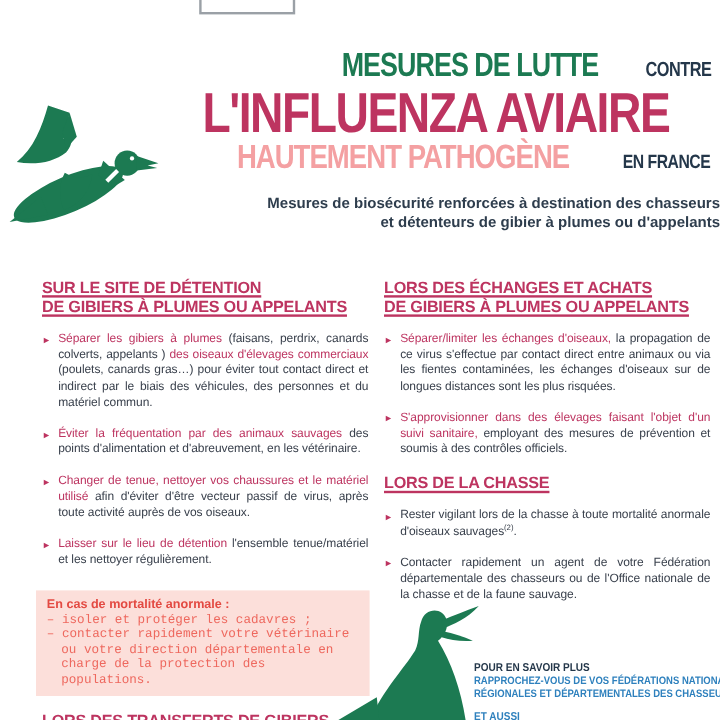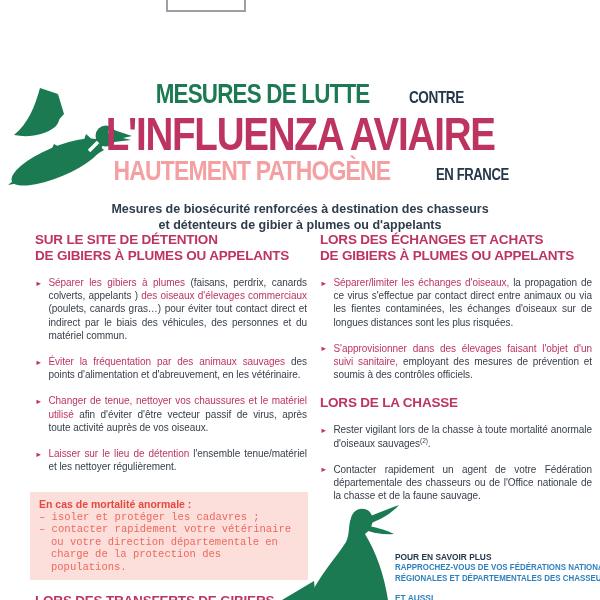--- a/index.html
+++ b/index.html
@@ -16,42 +16,42 @@
   *{margin:0;padding:0;box-sizing:border-box;}
   html,body{width:600px;height:600px;overflow:hidden;background:#fff;
     font-family:"Liberation Sans",sans-serif;color:var(--body);}
   #page{position:relative;width:600px;height:600px;background:#fff;}
 
   
   .logo-box{position:absolute;left:166px;top:-6px;width:80px;height:18px;
     background:#fff;border:2px solid #9aa0a6;}
 
   
-  .header{position:absolute;top:38px;left:0;width:600px;text-align:center;margin-top:40px;}
+  .header{position:absolute;top:38px;left:0;width:600px;text-align:right;}
   .kicker{white-space:nowrap;}
   .kicker .main{display:inline-block;transform:scaleX(0.8);transform-origin:center;
     font-size:28px;font-weight:bold;color:var(--green);letter-spacing:-1px;}
   .kicker .suffix{display:inline-block;transform:scaleX(0.8);transform-origin:center;
     font-size:17px;font-weight:bold;color:var(--navy);letter-spacing:-0.5px;margin-left:2px;}
   .big-title{margin-top:1px;white-space:nowrap;}
   .big-title span{display:inline-block;transform:scaleX(0.82);transform-origin:center;
     font-size:47px;font-weight:bold;color:var(--crimson);letter-spacing:-1.5px;line-height:46px;}
   .sub-title{margin-top:0;white-space:nowrap;}
   .sub-title .main{display:inline-block;transform:scaleX(0.82);transform-origin:center;
     font-size:28px;font-weight:bold;color:var(--salmon);letter-spacing:-1px;line-height:28px;}
   .sub-title .suffix{display:inline-block;transform:scaleX(0.82);transform-origin:center;
     font-size:16px;font-weight:bold;color:var(--navy);letter-spacing:-0.5px;margin-left:2px;}
   .tagline{margin-top:16px;font-size:12.5px;font-weight:bold;color:#2e3d4d;line-height:16px;}
 
   
   .content{position:absolute;top:232px;left:35px;display:flex;gap:13px;}
   .col{width:272px;}
   h3{color:var(--crimson);font-size:13.5px;font-weight:bold;line-height:16px;
     letter-spacing:-0.2px;margin-bottom:12px;}
-  h3 span{text-decoration-thickness:1.5px;text-underline-offset:2px;}
+  h3 span{text-decoration:underline;text-decoration-thickness:1.5px;text-underline-offset:2px;}
   ul.bullets{list-style:none;}
   ul.bullets li{display:flex;margin-bottom:13px;}
   ul.bullets li:last-child{margin-bottom:0;}
   .arrow{flex:none;color:var(--crimson);font-size:7.5px;line-height:13.2px;
     margin-right:6px;margin-top:0.5px;}
   .btext{font-size:10px;line-height:13.2px;text-align:justify;color:var(--body);
     letter-spacing:-0.05px;}
   .btext .em{color:var(--crimson);}
   .btext sup{font-size:6.5px;vertical-align:super;line-height:0;}
 

